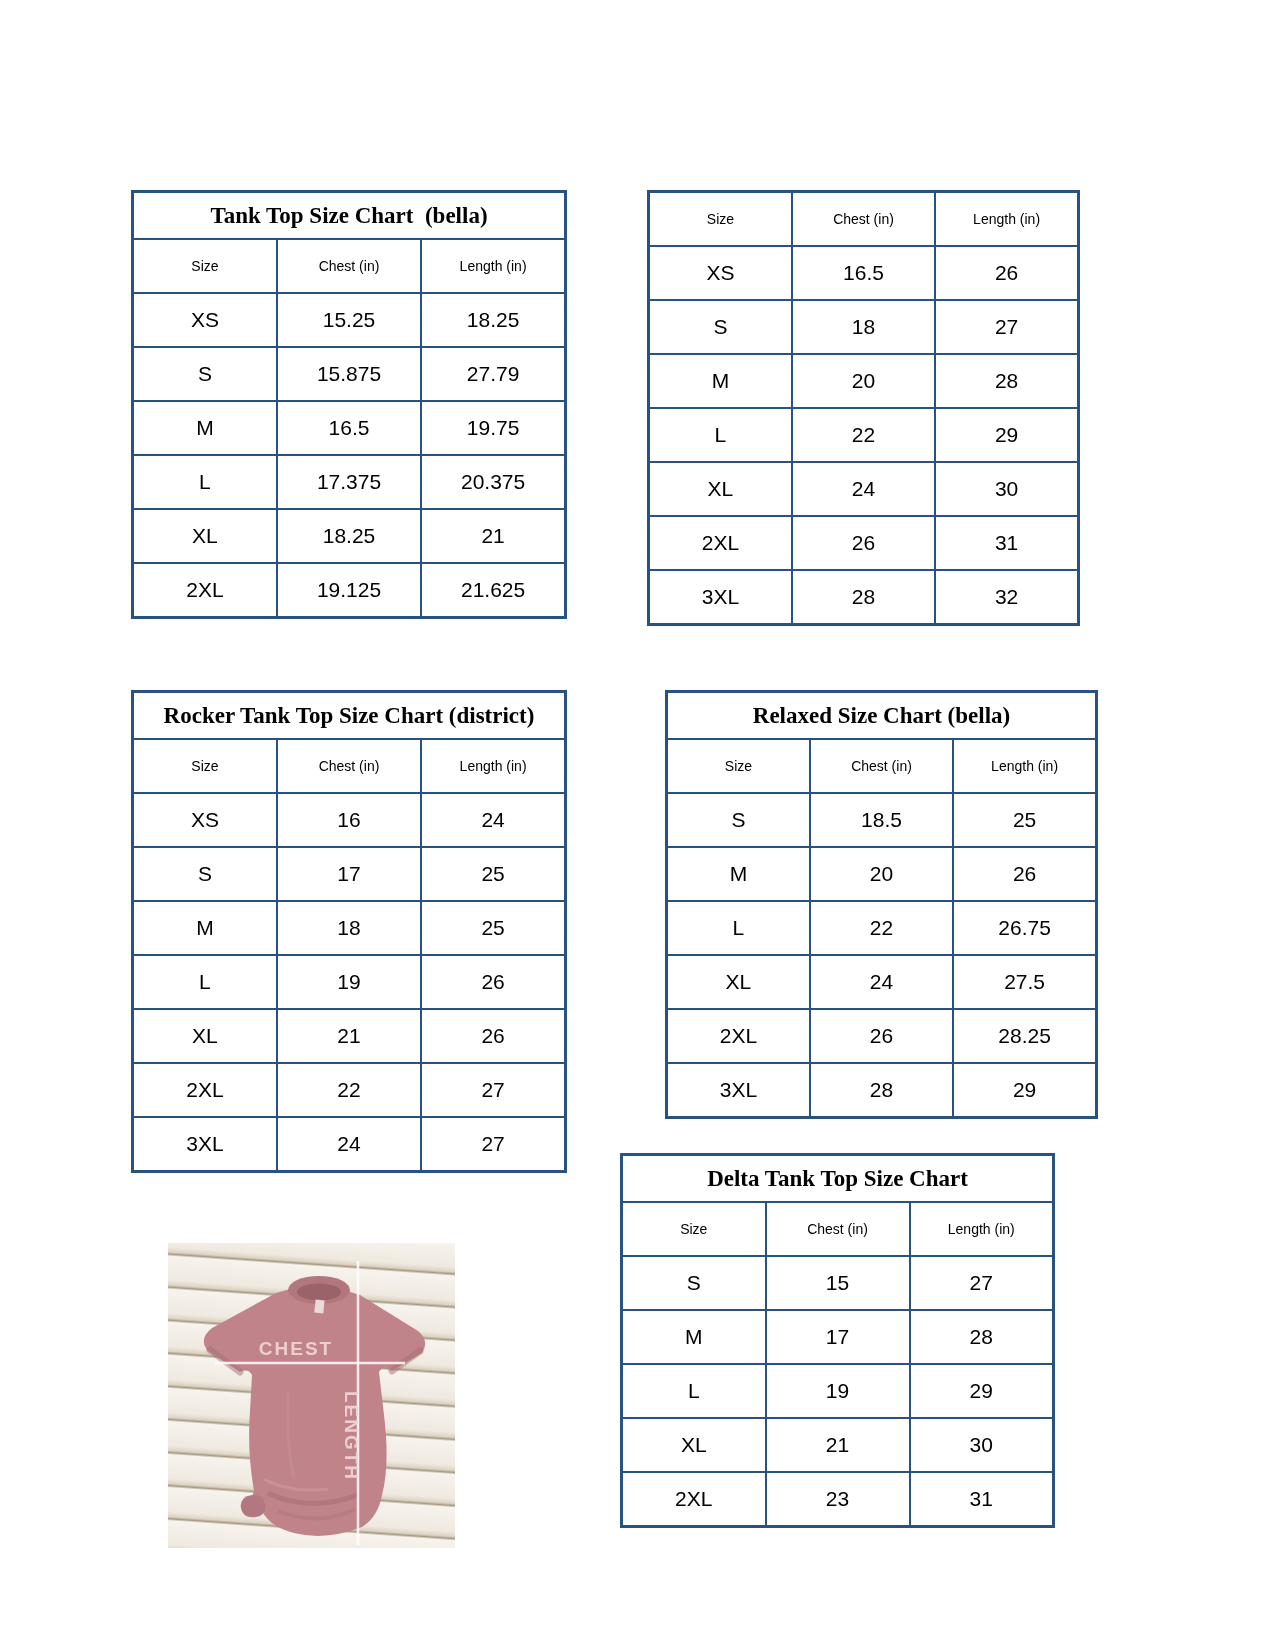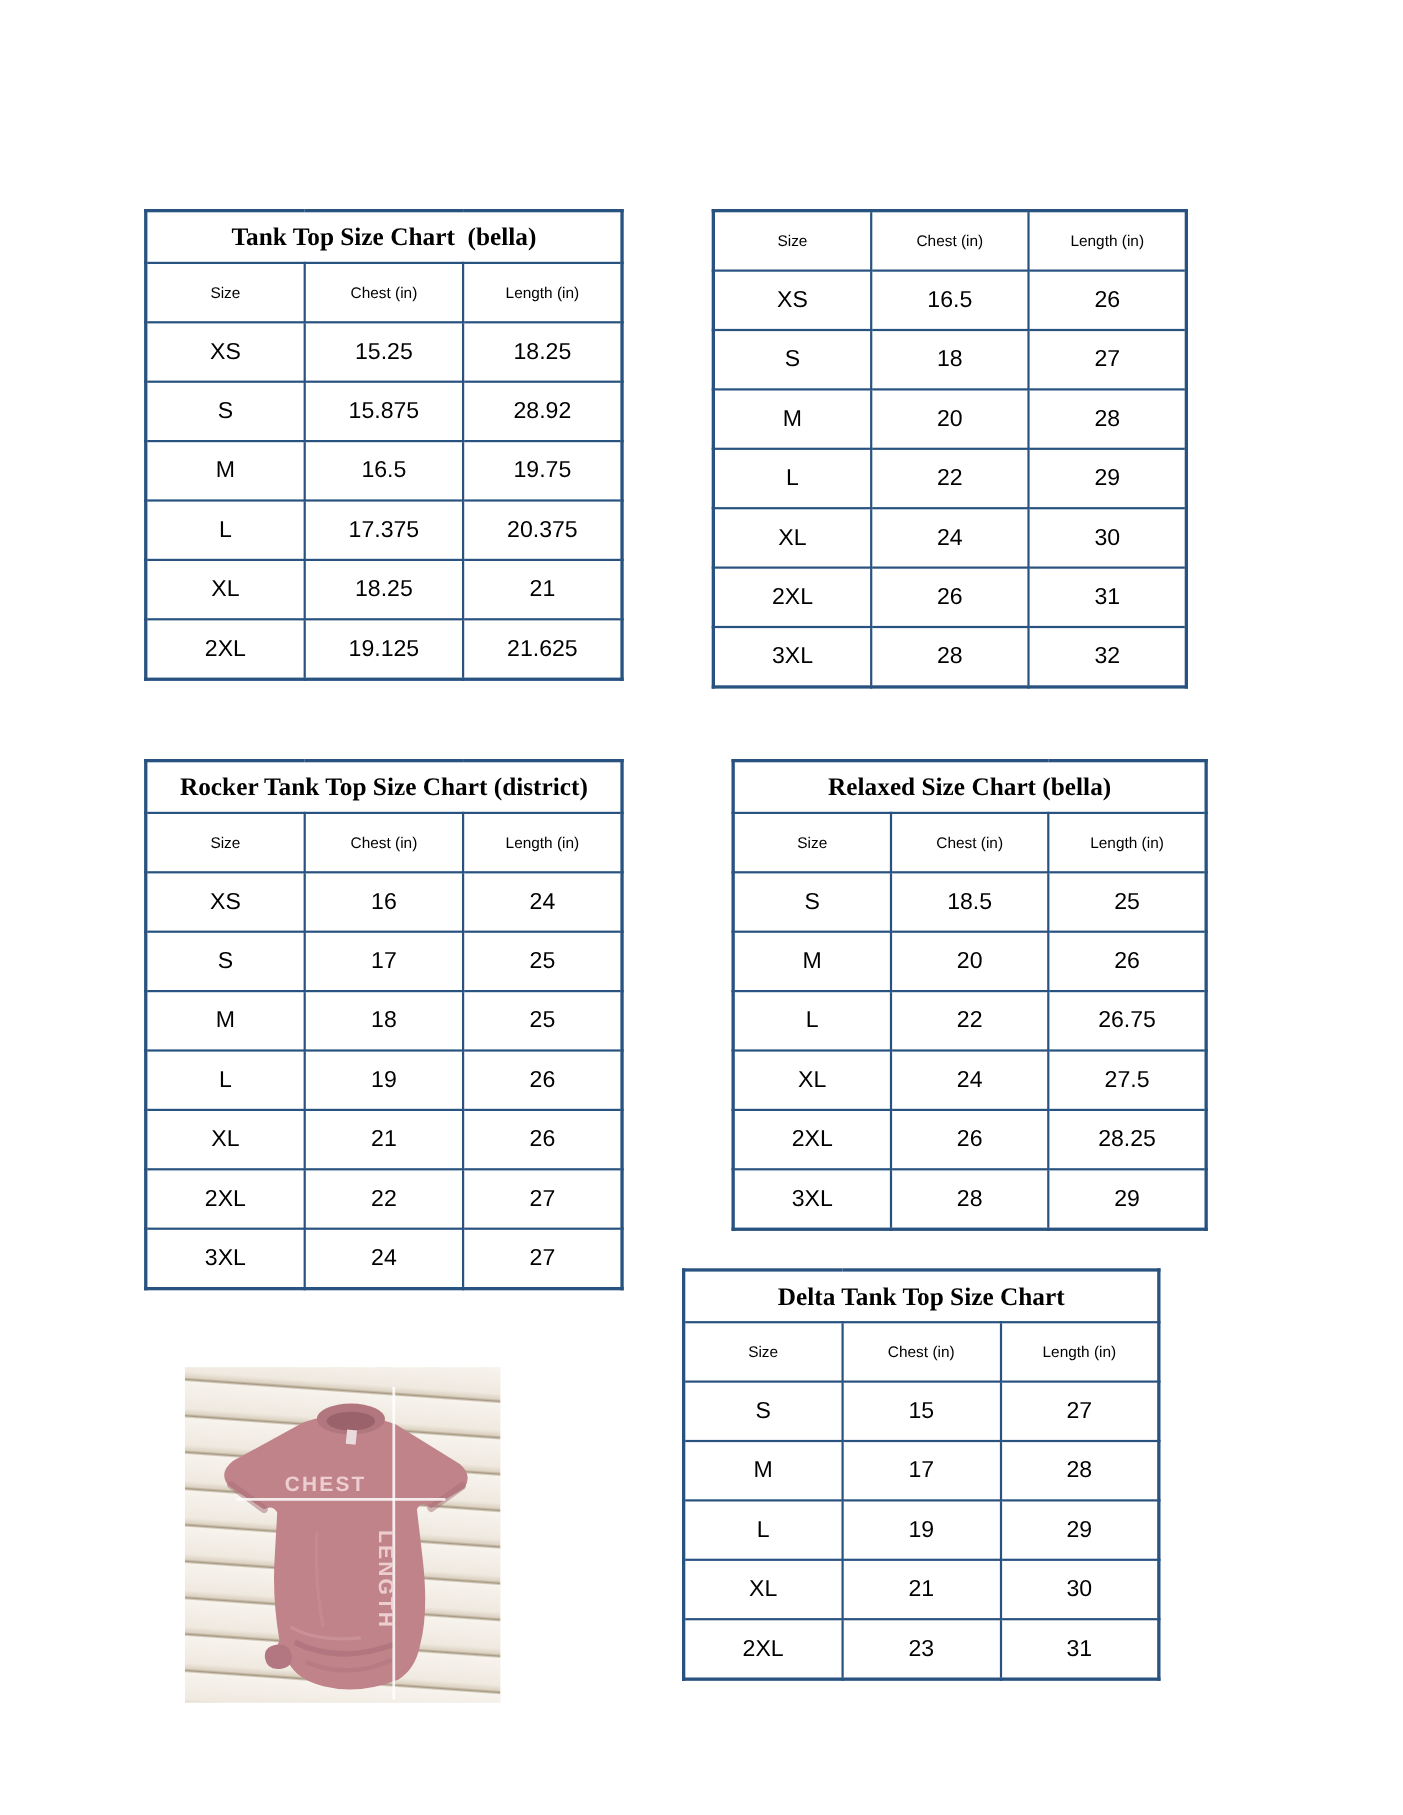--- a/index.html
+++ b/index.html
@@ -74,21 +74,21 @@
         </thead>
         <tbody>
           <tr>
             <td>XS</td>
             <td>15.25</td>
             <td>18.25</td>
           </tr>
           <tr>
             <td>S</td>
             <td>15.875</td>
-            <td>28.92</td>
+            <td>27.79</td>
           </tr>
           <tr>
             <td>M</td>
             <td>16.5</td>
             <td>19.75</td>
           </tr>
           <tr>
             <td>L</td>
             <td>17.375</td>
             <td>20.375</td>

